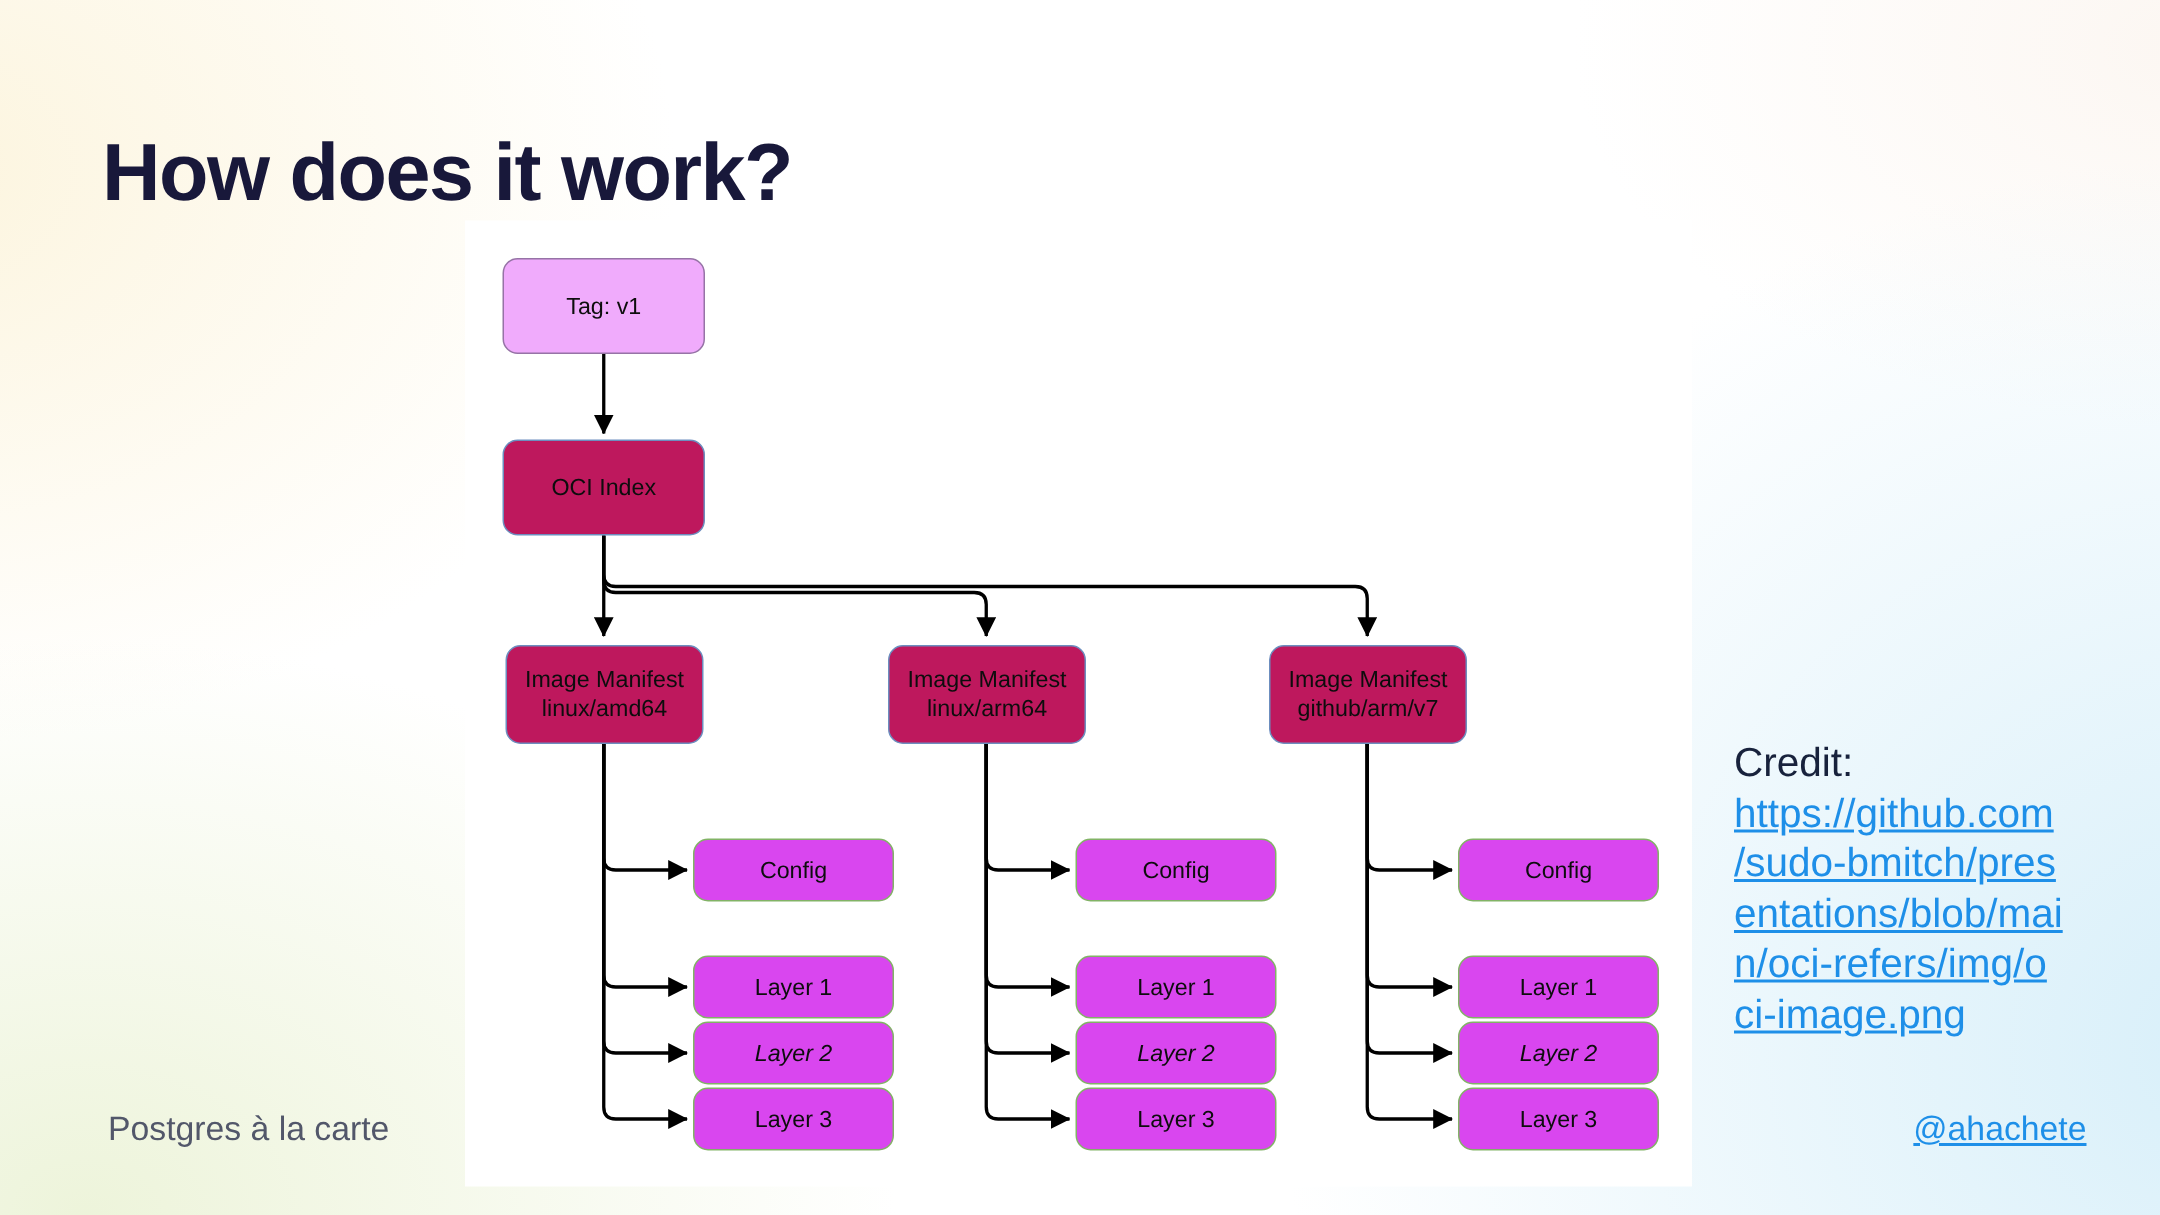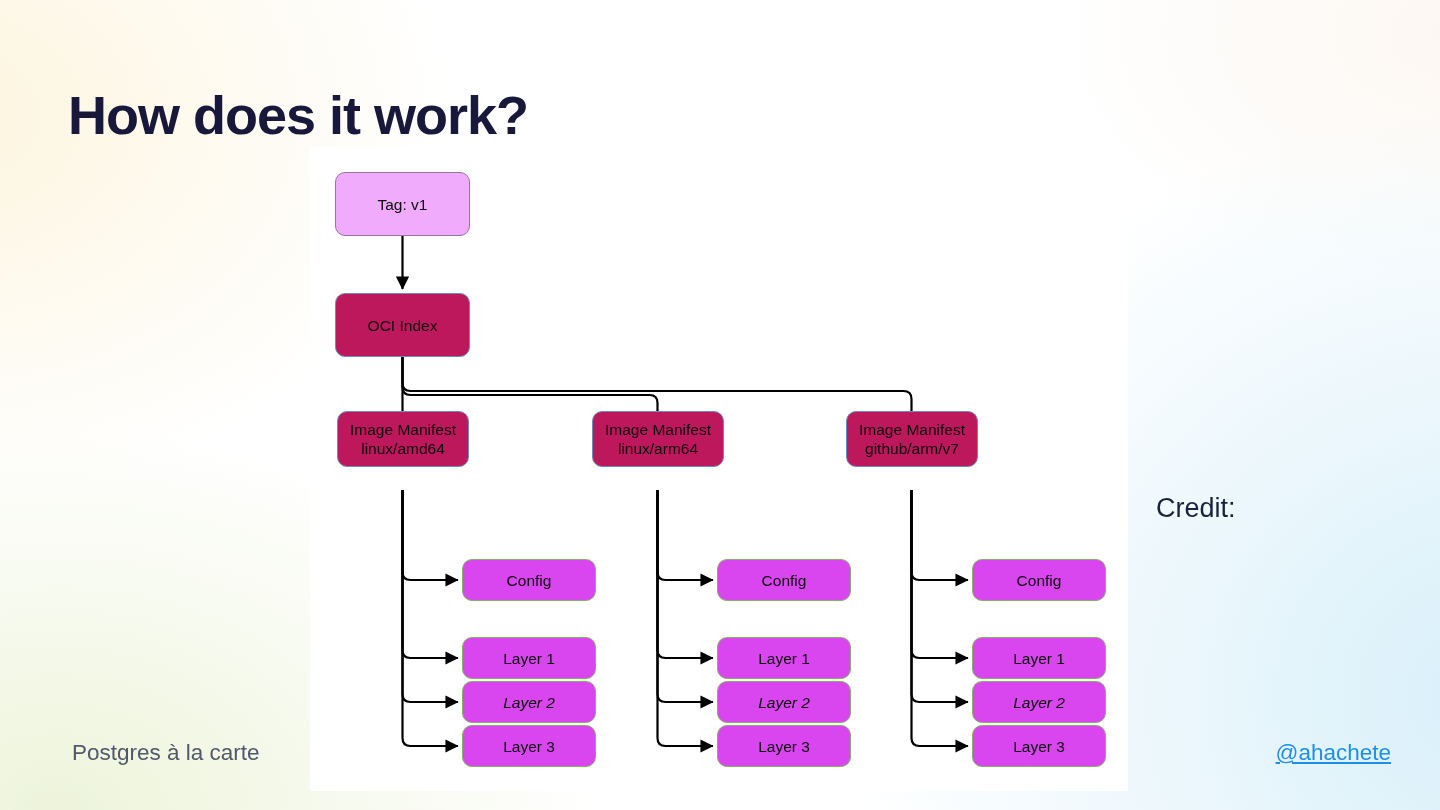--- a/index.html
+++ b/index.html
@@ -52,21 +52,21 @@
     line-height: 19px;
     color: #0d0d0d;
     border: 1.6px solid;
   }
   .node.purple { background: #f0abfc; border-color: #9673a6; }
   .node.blue   { background: #be185d; border-color: #6c8ebf; }
   .node.green  { background: #d946ef; border-color: #82b366; }
 
   .tag-box   { left: 25px;  top: 25px;  width: 135px; height: 64px; }
   .oci-box   { left: 25px;  top: 146px; width: 135px; height: 64px; }
-  .manifest  { top: 264px; width: 132px; height: 56px; justify-content: center; }
+  .manifest  { top: 283px; width: 132px; height: 66px; justify-content: center; }
   .m1 { left: 27px; }
   .m2 { left: 282px; }
   .m3 { left: 536px; }
   .child { width: 134px; height: 42px; }
   .cx1 { left: 152px; }
   .cx2 { left: 407px; }
   .cx3 { left: 662px; }
   .row-config { top: 412px; }
   .row-l1 { top: 490px; }
   .row-l2 { top: 534px; font-style: italic; }
@@ -199,19 +199,24 @@
       <span>Layer 2</span>
     </div>
   <div class="node green child cx3 row-l3">
       <span>Layer 3</span>
     </div>
 
 </div>
 
 <div class="credit">
   <div>Credit:</div>
+  <a href="#">https://github.com
+/sudo-bmitch/pres
+entations/blob/mai
+n/oci-refers/img/o
+ci-image.png</a>
 </div>
 
 <div class="footer-left">Postgres à la carte</div>
 
 <div class="footer-right">
   <a href="#">@ahachete</a>
 </div>
 
 </body></html>

